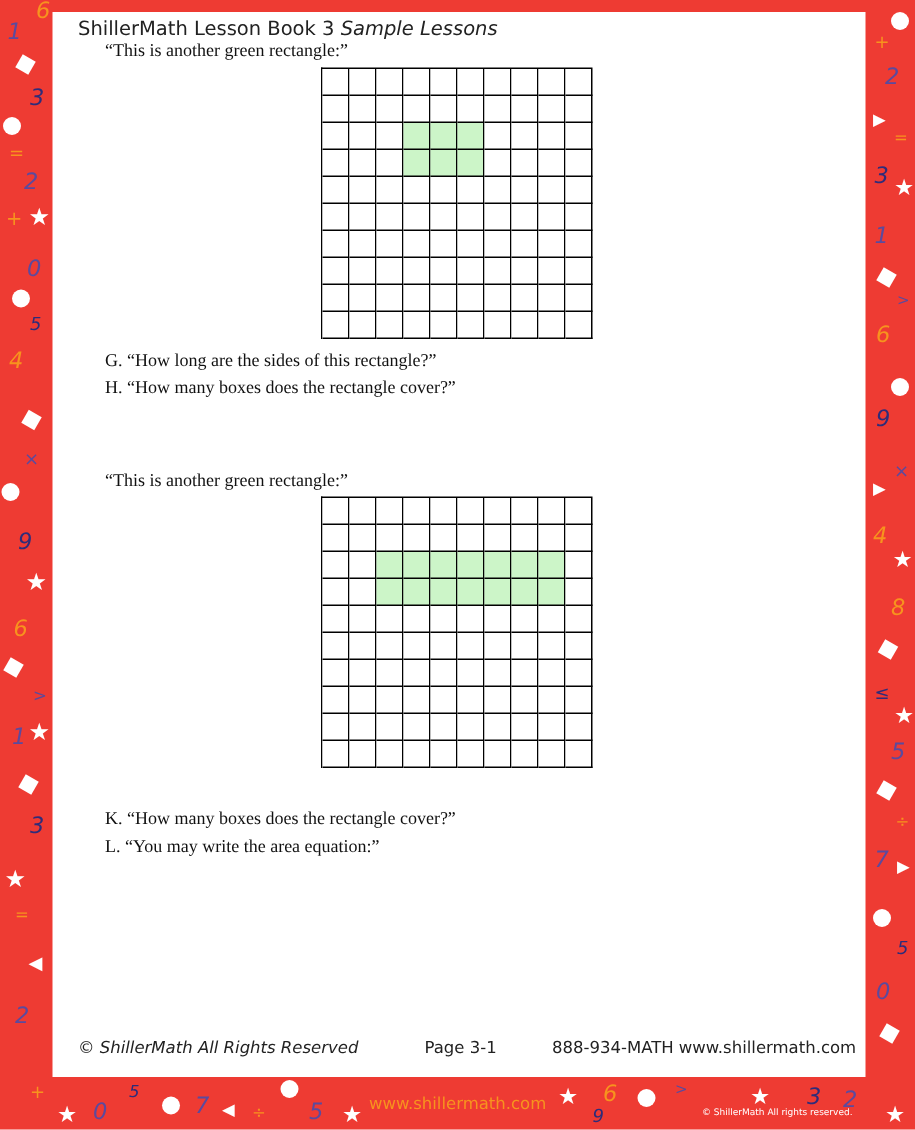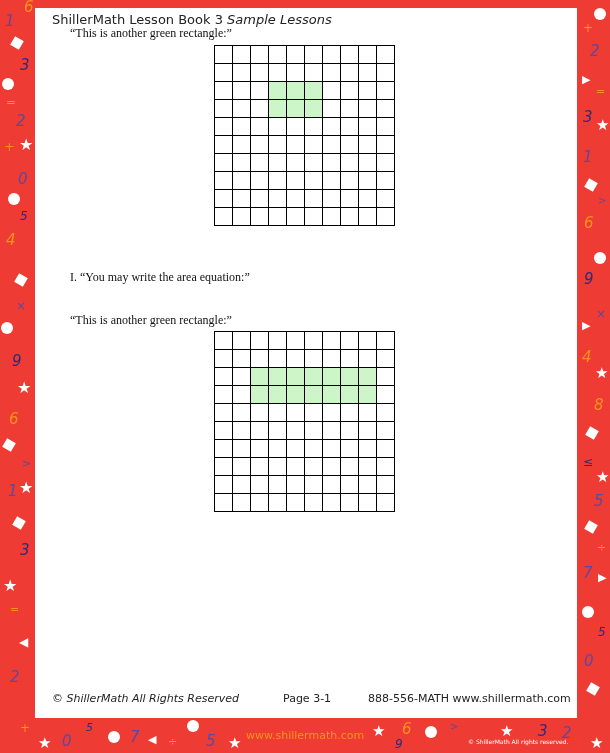--- a/index.html
+++ b/index.html
@@ -241,21 +241,22 @@
       <div class="cell"></div>
       <div class="cell"></div>
       <div class="cell"></div>
       <div class="cell"></div>
       <div class="cell"></div>
       <div class="cell"></div>
       <div class="cell"></div>
       <div class="cell"></div>
       <div class="cell"></div>
     </div>
-  <div class="line" style="left:35px;top:262px;">I. “You may write the area equation:”</div>
+  <div class="line" style="left:35px;top:225px;">G. “How long are the sides of this rectangle?”</div>
+  <div class="line" style="left:35px;top:243px;">H. “How many boxes does the rectangle cover?”</div>
 
   <div class="line" style="left:35px;top:305px;">“This is another green rectangle:”</div>
   <div class="grid" id="grid-1" style="left:179px;top:323px;">
       <div class="cell"></div>
       <div class="cell"></div>
       <div class="cell"></div>
       <div class="cell"></div>
       <div class="cell"></div>
       <div class="cell"></div>
       <div class="cell"></div>
@@ -346,17 +347,19 @@
       <div class="cell"></div>
       <div class="cell"></div>
       <div class="cell"></div>
       <div class="cell"></div>
       <div class="cell"></div>
       <div class="cell"></div>
       <div class="cell"></div>
       <div class="cell"></div>
       <div class="cell"></div>
     </div>
+  <div class="line" style="left:35px;top:530px;">K. “How many boxes does the rectangle cover?”</div>
+  <div class="line" style="left:35px;top:549px;">L. “You may write the area equation:”</div>
 </div>
 
 <div class="footer" style="left:52px;font-style:italic;">© ShillerMath All Rights Reserved</div>
 <div class="footer" style="left:283px;">Page 3-1</div>
-<div class="footer" style="left:368px;">888-556-MATH www.shillermath.com</div>
+<div class="footer" style="left:368px;">888-934-MATH www.shillermath.com</div>
 
 </body></html>

